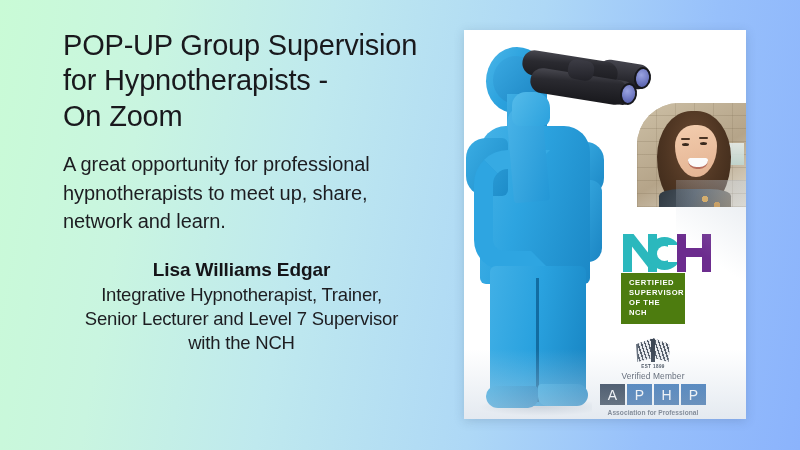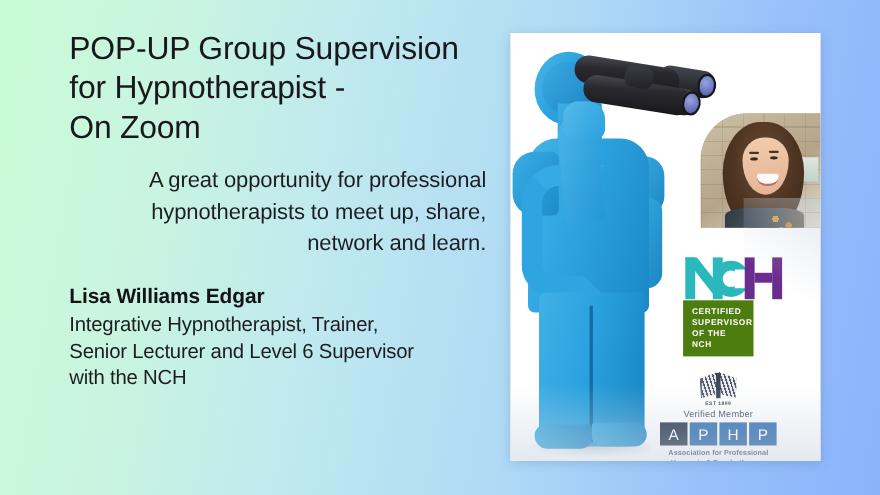--- a/index.html
+++ b/index.html
@@ -16,28 +16,28 @@
     position:absolute;left:0;top:0;width:462px;height:450px;
     box-sizing:border-box;padding:28px 20px 0 63px;
     color:#1b1b1f;
   }
   .headline{
     font-size:29px;line-height:1.22;font-weight:400;color:#19191d;
     letter-spacing:-0.2px;margin:0 0 16px 0;white-space:pre-line;
   }
   .blurb{
     font-size:20px;line-height:1.42;font-weight:400;color:#1d1d21;
-    margin:0 0 2px 0;white-space:pre-line;letter-spacing:-0.1px;text-align:right;
+    margin:0 0 2px 0;white-space:pre-line;letter-spacing:-0.1px;
   }
   .price-line{
     font-size:20px;line-height:1.42;color:#1d1d21;margin:0;letter-spacing:-0.1px;
   }
 
   .presenter{
-    text-align:left;margin-top:24px;padding-right:22px;
+    text-align:center;margin-top:24px;padding-right:22px;
   }
   .presenter-name{
     font-size:19px;font-weight:700;color:#141418;margin:0 0 2px 0;letter-spacing:-0.1px;
   }
   .presenter-role{
     font-size:18.5px;line-height:1.28;font-weight:400;color:#1d1d21;
     margin:0;white-space:pre-line;letter-spacing:-0.2px;
   }
   .website{
     text-align:center;margin-top:26px;padding-right:22px;
@@ -296,31 +296,31 @@
     background:linear-gradient(215deg,rgba(198,208,220,.45),rgba(255,255,255,0) 62%);
     pointer-events:none;
   }
 </style>
 </head>
 <body>
 
 <div class="left-col">
 
   <h1 class="headline">POP-UP Group Supervision
-for Hypnotherapist -
+for Hypnotherapists -
 On Zoom</h1>
 
   <p class="blurb">A great opportunity for professional
 hypnotherapists to meet up, share,
 network and learn.</p>
 
   <div class="presenter">
     <p class="presenter-name">Lisa Williams Edgar</p>
     <p class="presenter-role">Integrative Hypnotherapist, Trainer,
-Senior Lecturer and Level 6 Supervisor
+Senior Lecturer and Level 7 Supervisor
 with the NCH</p>
   </div>
 
 </div>
 
 <div class="card">
   <div class="card-inner">
 
     <div class="figure">
       <div class="fig-shadow"></div>

